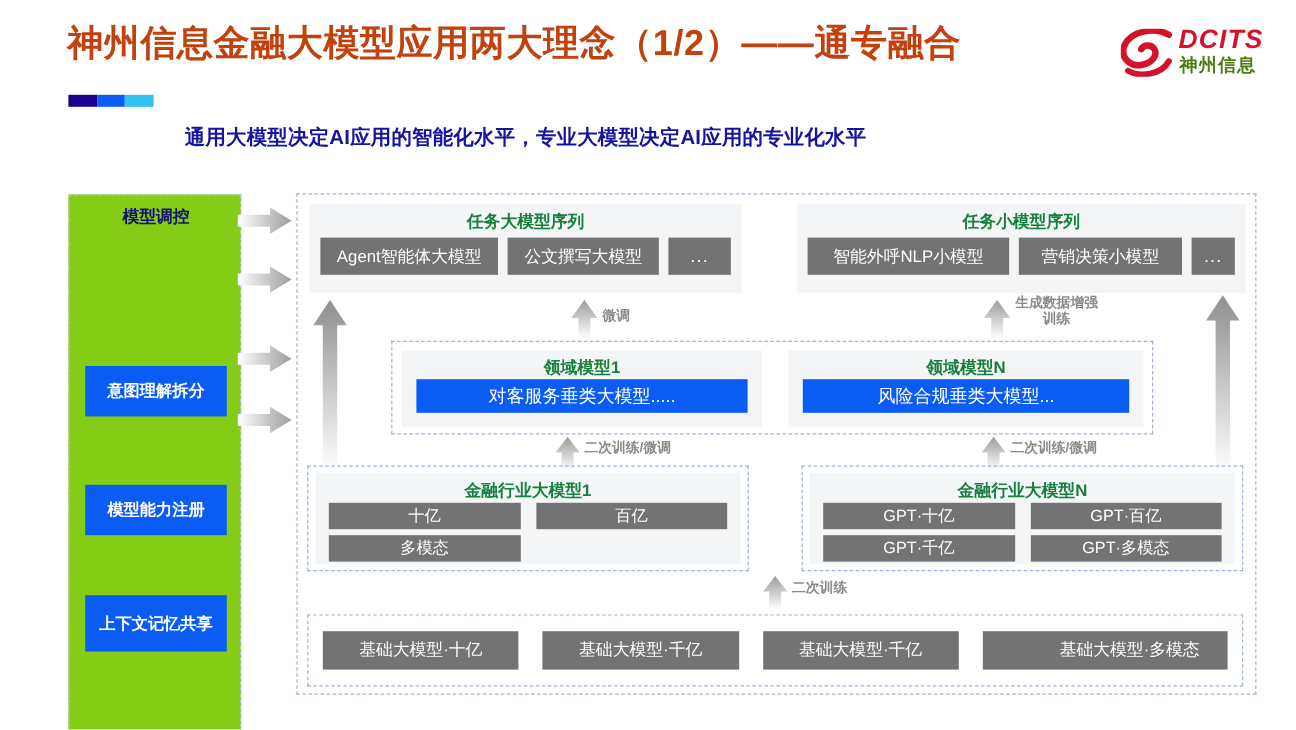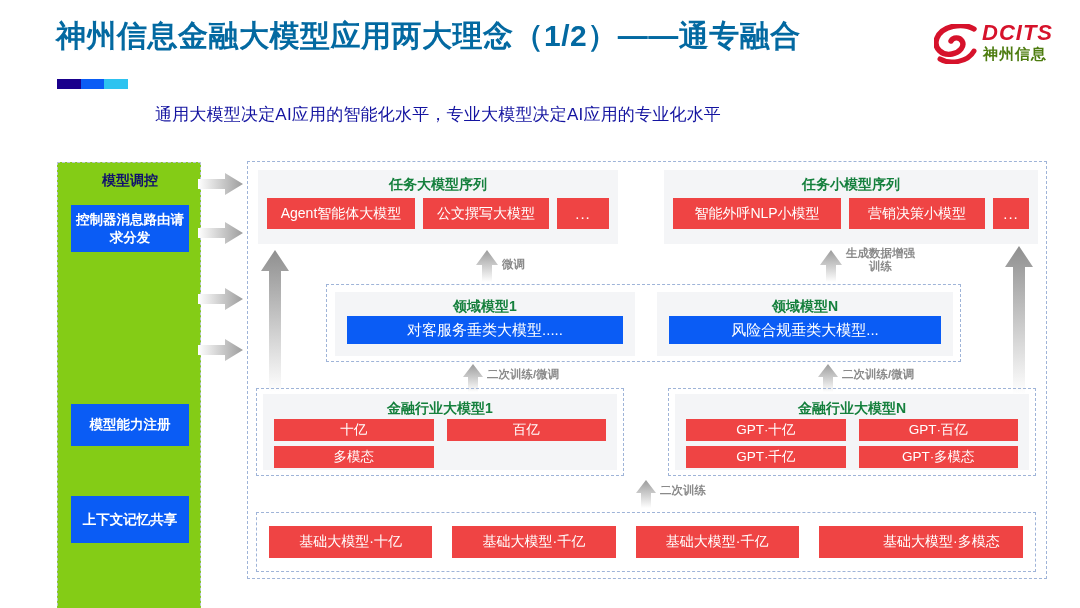--- a/index.html
+++ b/index.html
@@ -8,31 +8,31 @@
     background:#ffffff;
     font-family:"Liberation Sans","DejaVu Sans",sans-serif;
     overflow:hidden;
     position:relative;
   }
 
   
   #header{position:absolute;left:0;top:0;width:1080px;height:140px;}
   #page-title{
     position:absolute;left:56px;top:16px;
-    font-size:30px;font-weight:bold;color:#0369a1;
+    font-size:30px;font-weight:bold;color:#c2410c;
     letter-spacing:0.5px;white-space:nowrap;
   }
   #accent-bar{position:absolute;left:57px;top:79px;width:71px;height:10px;display:flex;}
   #accent-bar i{display:block;height:100%;}
   #accent-bar i:nth-child(1){width:24px;background:#1a008c;}
   #accent-bar i:nth-child(2){width:23px;background:#0a5cf5;}
   #accent-bar i:nth-child(3){width:24px;background:#2ec3f0;}
   #subtitle{
     position:absolute;left:0;top:103px;width:876px;text-align:center;
-    font-size:17px;font-weight:normal;color:#1414a0;letter-spacing:0.2px;
+    font-size:17px;font-weight:bold;color:#1414a0;letter-spacing:0.2px;
   }
 
   
   #brand{position:absolute;right:16px;top:18px;width:130px;height:56px;}
   #brand .swirl{position:absolute;left:0;top:6px;width:44px;height:40px;}
   #brand .btext{position:absolute;left:48px;top:2px;font-size:22px;font-weight:bold;
     color:#d6122b;font-style:italic;letter-spacing:1px;font-family:"Liberation Sans",sans-serif;}
   #brand .bsub{position:absolute;left:49px;top:27px;font-size:15px;font-weight:bold;
     color:#4d7c0f;letter-spacing:1px;}
 
@@ -69,21 +69,21 @@
   
   .grp{position:absolute;border:1px dashed #9fb4d8;box-sizing:border-box;}
   
   .panel{position:absolute;background:#f4f5f7;box-sizing:border-box;}
   .panel-title{
     width:100%;text-align:center;font-size:14px;font-weight:bold;color:#15803d;
     margin-top:7px;line-height:1;
   }
   .chips{display:flex;gap:8px;padding:7px 9px 8px 9px;box-sizing:border-box;}
   .chip{
-    background:#ef4444;color:#fff;font-size:14px;font-weight:500;
+    background:#737373;color:#fff;font-size:14px;font-weight:500;
     display:flex;align-items:center;justify-content:center;text-align:center;
     height:31px;box-sizing:border-box;white-space:nowrap;
   }
   .chip.dots{font-size:15px;letter-spacing:1px;}
 
   
   .grid2{display:grid;grid-template-columns:1fr 1fr;gap:5px 13px;padding:4px 11px 9px 11px;box-sizing:border-box;}
   .grid2 .chip{height:22px;font-size:13.5px;font-weight:500;}
 
   
@@ -119,21 +119,21 @@
       <path d="M40 5 C28 -2 8 2 3 14 C-1 24 8 32 18 30 C26 28.5 31 22 28 17 C25.5 12.8 19 13 17 17" fill="none" stroke="#d6122b" stroke-width="5.4" stroke-linecap="round"></path>
       <path d="M6 35 C16 41 34 38 40 27" fill="none" stroke="#d6122b" stroke-width="5" stroke-linecap="round"></path>
     </svg>
     <div class="btext">DCITS</div>
     <div class="bsub">神州信息</div>
   </div>
 </div>
 
 <div id="sidebar">
   <div class="sb-title">模型调控</div>
-  <div class="sb-box b0">控制器消息路由请求分发</div>
+  <div class="sb-box b1">意图理解拆分</div>
   <div class="sb-box b2">模型能力注册</div>
   <div class="sb-box b3">上下文记忆共享</div>
 </div>
 
 <svg class="feed-arrow" style="left:198px;top:173px;" viewBox="0 0 45 22">
   <defs>
       <linearGradient id="fg1" x1="0" y1="0" x2="1" y2="0">
     <stop offset="0" stop-color="#ffffff"></stop>
         <stop offset="1" stop-color="#9d9d9d"></stop>
       </linearGradient>

